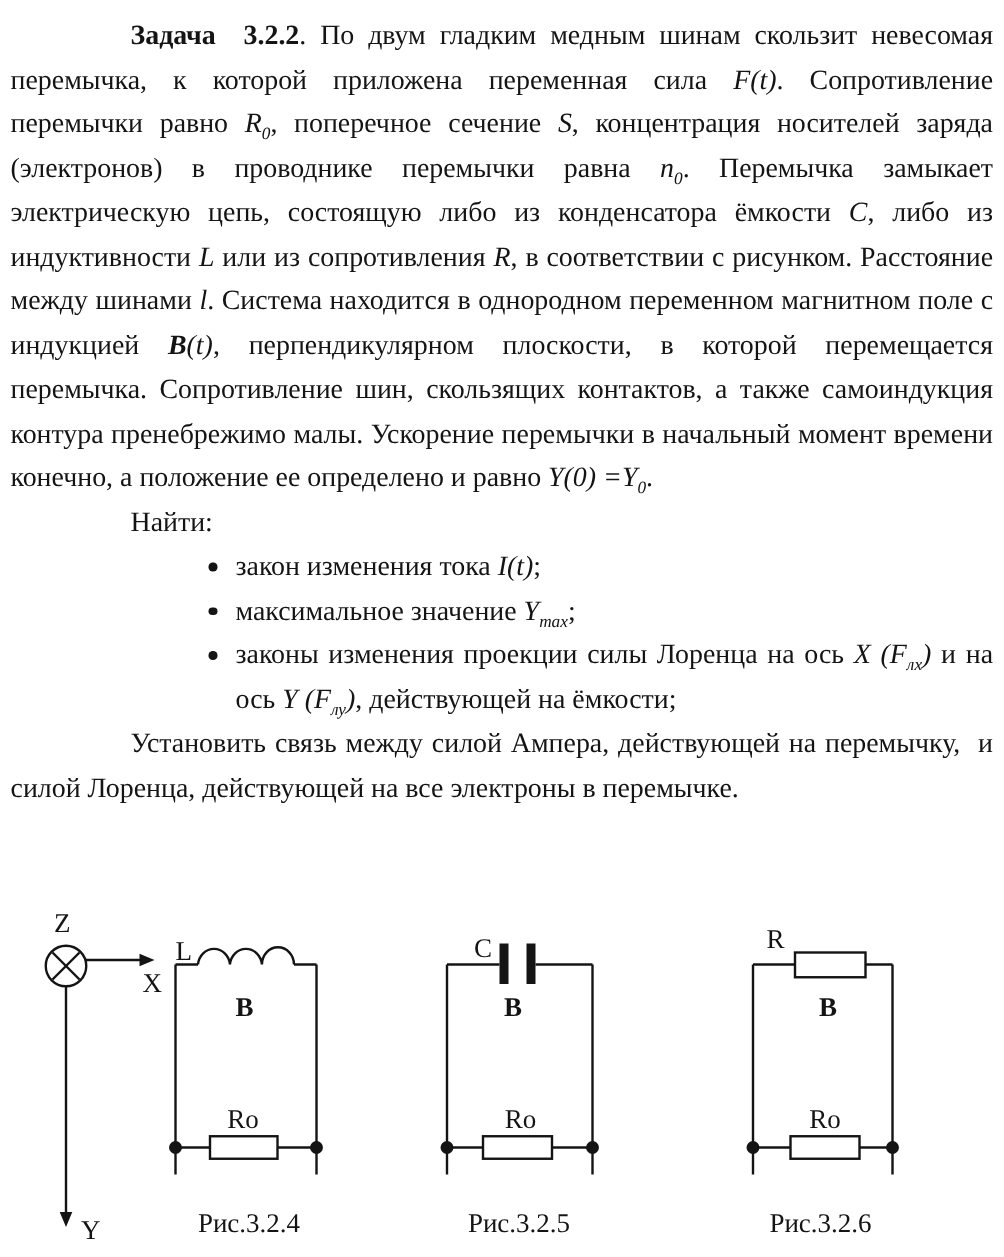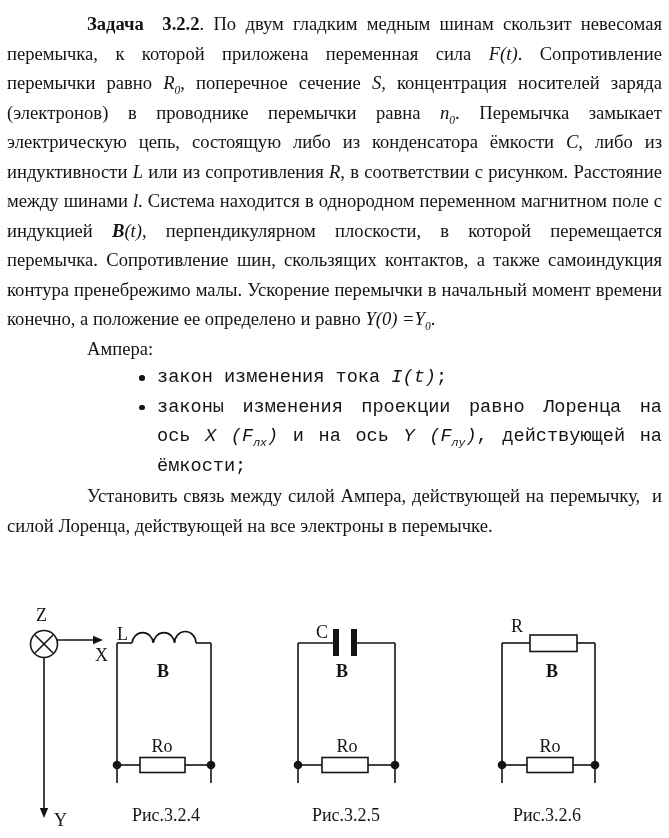--- a/index.html
+++ b/index.html
@@ -17,44 +17,45 @@
     box-sizing: border-box;
     padding: 9px 7px 0 7px;
     font-size: 18.6px;
     line-height: 29.5px;
     text-align: justify;
     overflow: hidden;
   }
   .doc p { margin: 0; }
   .doc p.indent { text-indent: 80px; }
   .doc ul { margin: 0 0 0 127px; padding: 0; list-style: none; }
-  .doc li { position: relative; padding-left: 23px; font-family: Liberation Mono, monospace; }
+  .doc li { position: relative; padding-left: 23px; }
   .doc li::before {
     content: ""; position: absolute; left: 5px; top: 12px;
     width: 5.5px; height: 5.5px; border-radius: 50%; background: #141414;
   }
   .it { font-style: italic; }
   .bd { font-weight: bold; }
   sub { font-size: 0.62em; line-height: 0; }
   .figure { position: absolute; top: 600px; left: 0; }
   .figure text {
     font-family: "Liberation Serif", serif;
     font-size: 18px; fill: #141414;
   }
   .figure text.bd { font-weight: bold; }
 </style>
 </head>
 <body>
 
 <div class="doc">
     <p class="indent"><span class="bd">Задача&nbsp; 3.2.2</span><span>. По двум гладким медным шинам скользит невесомая перемычка, к которой приложена переменная сила </span><span class="it">F(t)</span><span>. Сопротивление перемычки равно </span><span class="it">R</span><sub class="it">0</sub><span>, поперечное сечение </span><span class="it">S</span><span>, концентрация носителей заряда (электронов) в проводнике перемычки равна </span><span class="it">n</span><sub class="it">0</sub><span>. Перемычка замыкает электрическую цепь, состоящую либо из конденсатора ёмкости </span><span class="it">C</span><span>, либо из индуктивности </span><span class="it">L</span><span> или из сопротивления </span><span class="it">R</span><span>, в соответствии с рисунком. Расстояние между шинами </span><span class="it">l</span><span>. Система находится в однородном переменном магнитном поле с индукцией </span><span class="it bd">B</span><span class="it">(t)</span><span>, перпендикулярном плоскости, в которой перемещается перемычка. Сопротивление шин, скользящих контактов, а также самоиндукция контура пренебрежимо малы. Ускорение перемычки в начальный момент времени конечно, а положение ее определено и равно </span><span class="it">Y(0) =</span><span class="it">Y</span><sub class="it">0</sub><span>.</span></p>
-    <p class="indent"><span>Ампера:</span></p>
+    <p class="indent"><span>Найти:</span></p>
     <ul>
       <li><span>закон изменения тока </span><span class="it">I(t)</span><span>;</span></li>
-      <li><span>законы изменения проекции равно Лоренца на ось </span><span class="it">X (F</span><sub class="it">лх</sub><span class="it">)</span><span> и на ось </span><span class="it">Y (F</span><sub class="it">лу</sub><span class="it">)</span><span>, действующей на ёмкости;</span></li>
+      <li><span>максимальное значение </span><span class="it">Y</span><sub class="it">max</sub><span>;</span></li>
+      <li><span>законы изменения проекции силы Лоренца на ось </span><span class="it">X (F</span><sub class="it">лх</sub><span class="it">)</span><span> и на ось </span><span class="it">Y (F</span><sub class="it">лу</sub><span class="it">)</span><span>, действующей на ёмкости;</span></li>
     </ul>
     <p class="indent"><span>Установить связь между силой Ампера, действующей на перемычку,&nbsp; и силой Лоренца, действующей на все электроны в перемычке.</span></p>
   </div>
 
 <svg class="figure" width="669" height="238" viewBox="0 0 669 238" stroke-linecap="butt" fill="none">
 
   <g stroke="#141414" stroke-width="1.6">
     <text x="36" y="21" stroke="none" fill="#141414">Z</text>
     <g>
       <circle cx="44" cy="44" r="13.5"></circle>

